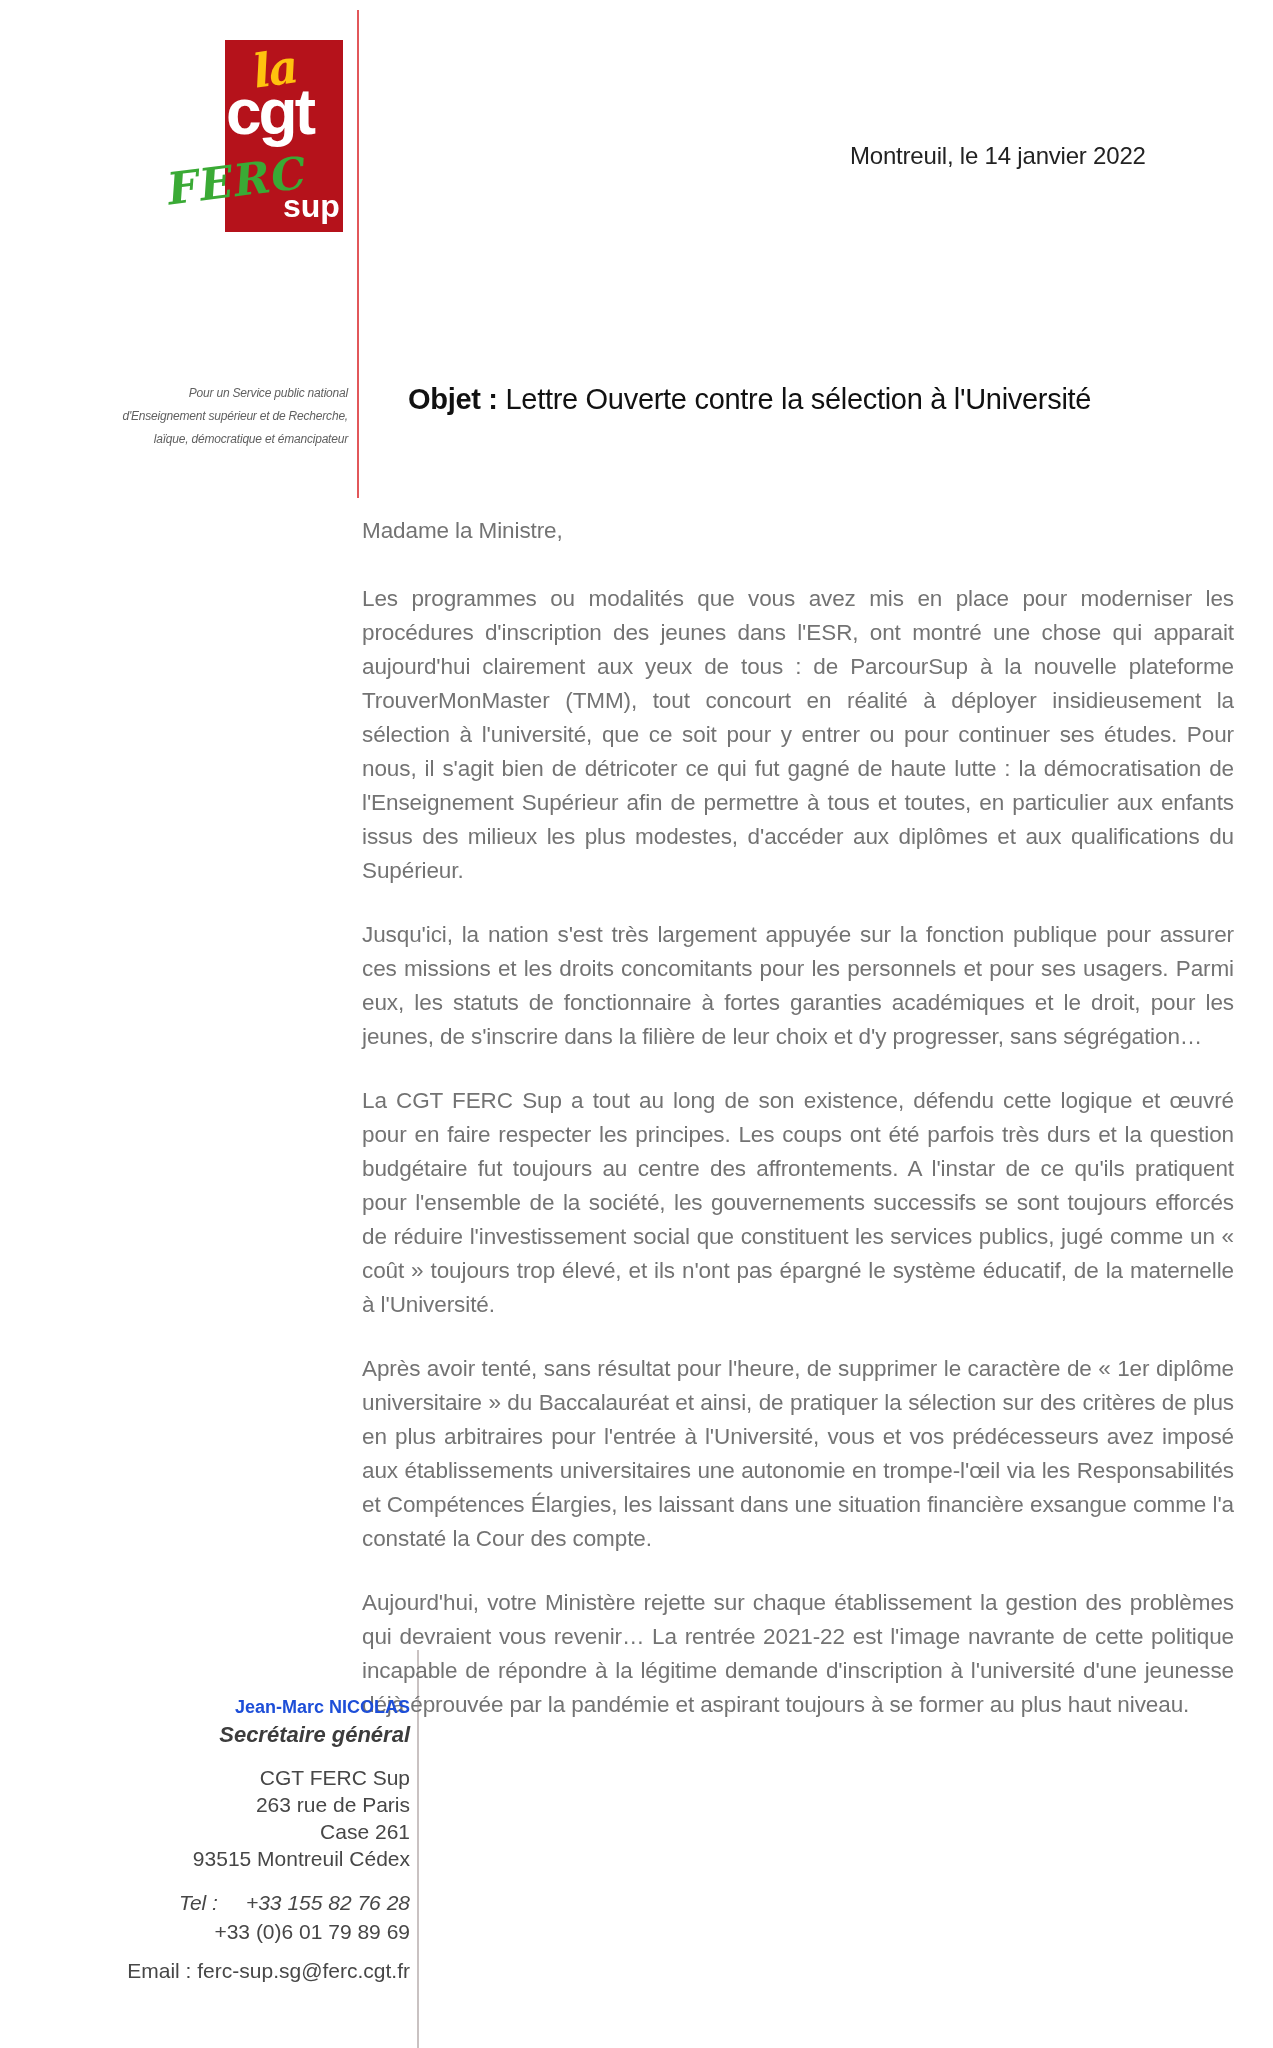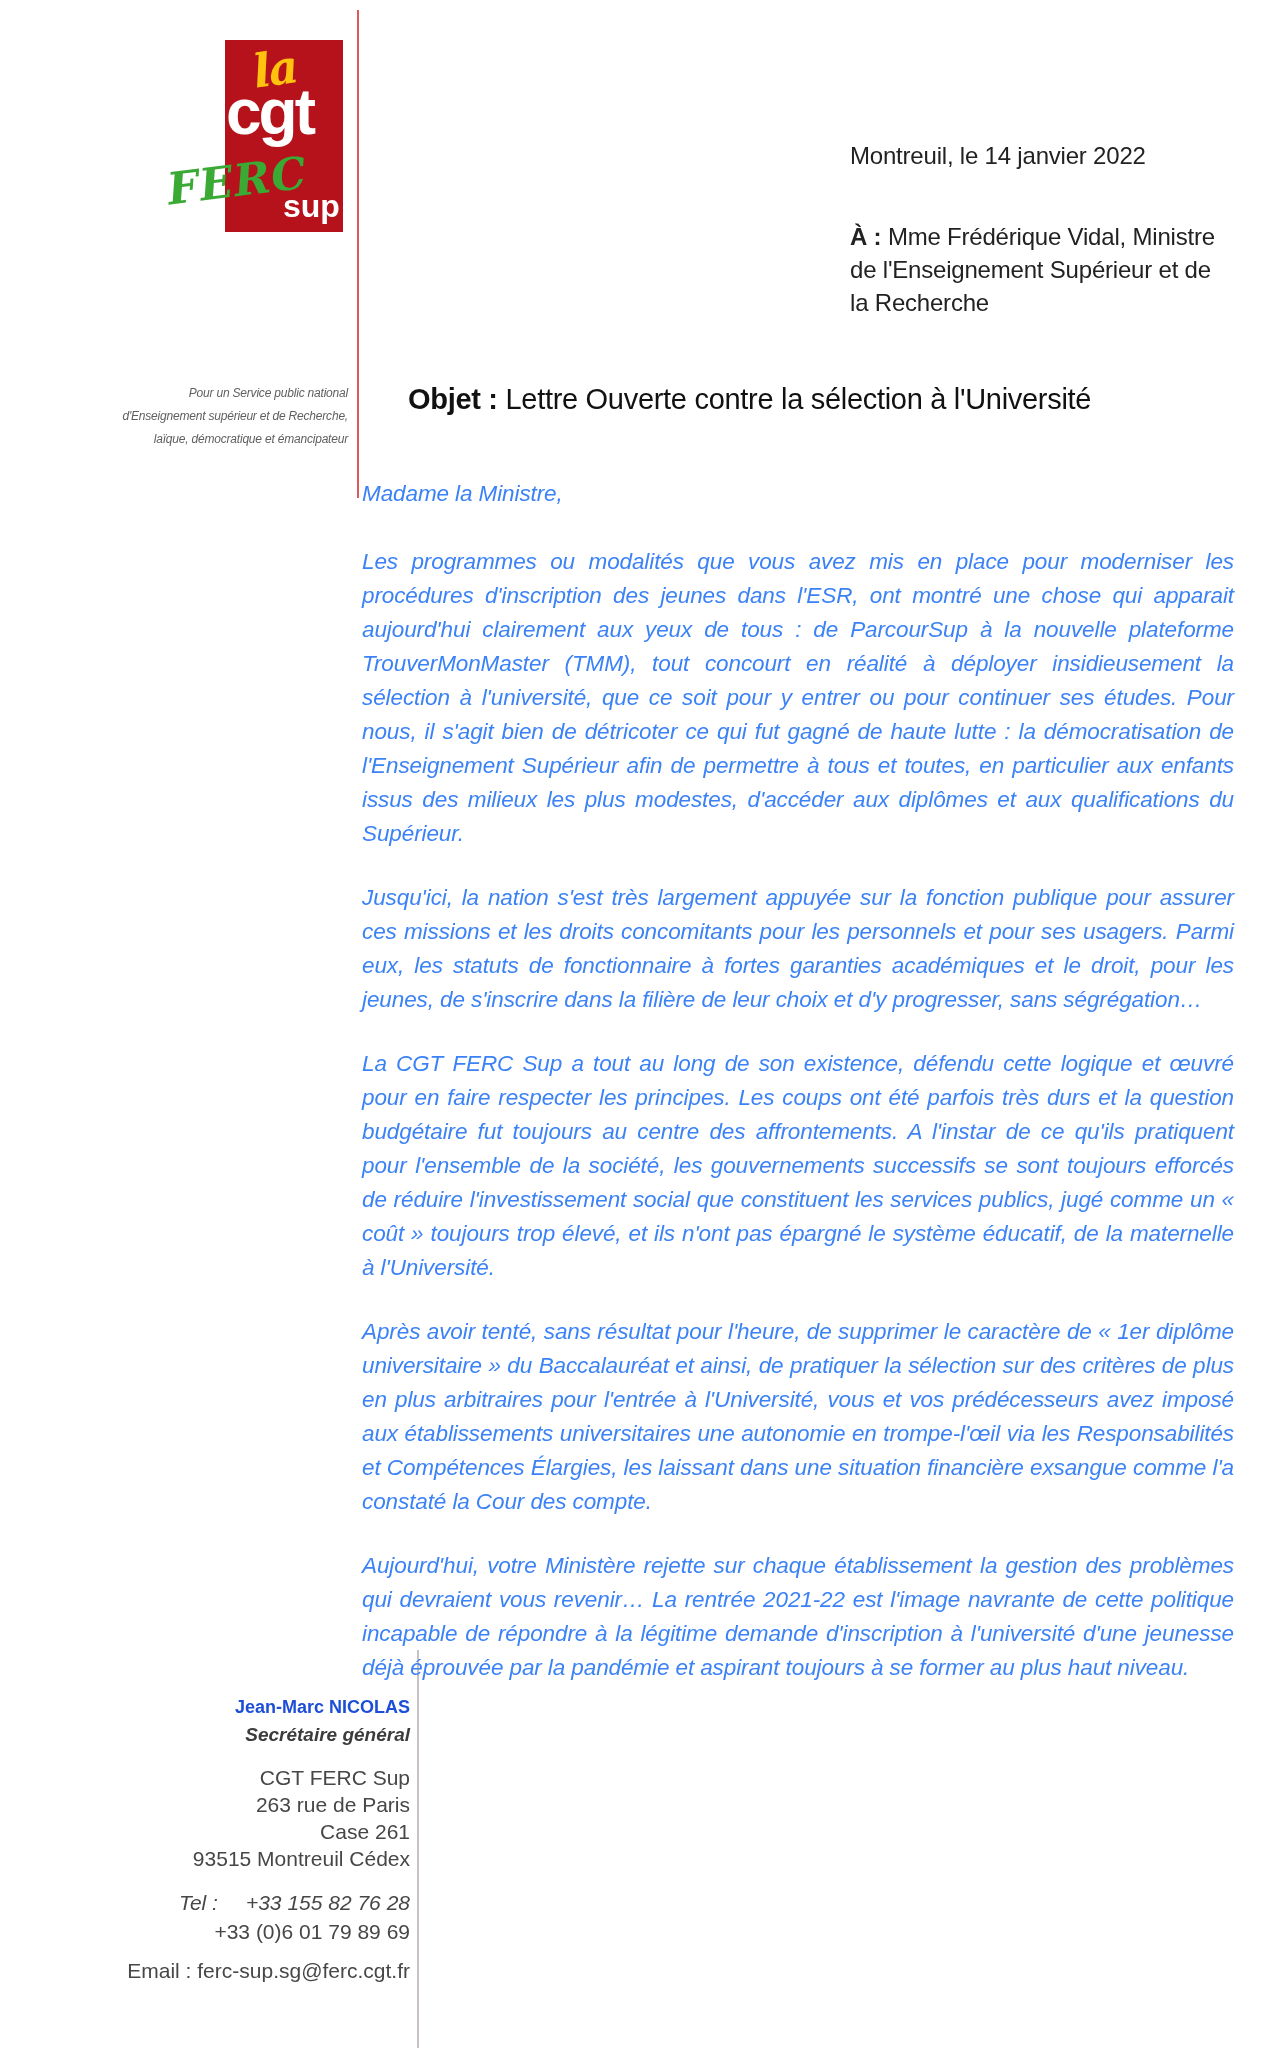--- a/index.html
+++ b/index.html
@@ -91,41 +91,40 @@
   }
   .subject{
     position:absolute; left:408px; top:383px;
     width:760px;
     font-size:29px; color:#111;
     letter-spacing:-0.3px;
   }
 
   
   .letter-body{
-    position:absolute; left:362px; top:477px;
+    position:absolute; left:362px; top:514px;
     width:872px;
     font-size:22.5px; line-height:34px;
     text-align:justify;
-    color:#3b82f6;
+    color:#737373;
     letter-spacing:-0.1px;
-    font-style:italic;
   }
   .letter-body p{margin:0 0 30px 0;}
   .letter-body p.salutation{margin-bottom:34px; text-align:left;}
 
   
   .footer-block{
     position:absolute; left:88px; top:1694px;
     width:322px;
     text-align:right;
     color:#474747;
     font-size:21px;
   }
   .footer-name{font-weight:bold; color:#1d4ed8; font-size:18px; line-height:27px;}
-  .footer-role{font-weight:bold; font-style:italic; color:#3c3c3c; font-size:19px; line-height:27px; margin-bottom:16px;}
+  .footer-role{font-weight:bold; font-style:italic; color:#3c3c3c; font-size:22px; line-height:27px; margin-bottom:16px;}
   .footer-addr{line-height:27px;}
   .footer-tel{margin-top:16px; line-height:29px;font-style:italic;}
   .footer-tel .tel-label{margin-right:28px;}
   .footer-email{margin-top:10px; line-height:29px;}
 </style>
 </head>
 <body>
 
 <div class="page">
 
@@ -141,24 +140,20 @@
     <div>Pour un Service public national</div>
     <div>d'Enseignement supérieur et de Recherche,</div>
     <div>laïque, démocratique et émancipateur</div>
   </div>
 
   <div class="red-rule"></div>
   <div class="footer-rule"></div>
 
   <div class="dateline">Montreuil, le 14 janvier 2022</div>
 
-  <div class="recipient">
-    <span class="b">À :</span>
-    <span>Mme Frédérique Vidal, Ministre de l'Enseignement Supérieur et de la Recherche</span>
-  </div>
 
   <div class="subject">
     <span class="b">Objet :</span>
     <span>Lettre Ouverte contre la sélection à l'Université</span>
   </div>
 
   <div class="letter-body">
     <p class="salutation">Madame la Ministre,</p>
     <p>Les programmes ou modalités que vous avez mis en place pour moderniser les procédures d'inscription des jeunes dans l'ESR, ont montré une chose qui apparait aujourd'hui clairement aux yeux de tous : de ParcourSup à la nouvelle plateforme TrouverMonMaster (TMM), tout concourt en réalité à déployer insidieusement la sélection à l'université, que ce soit pour y entrer ou pour continuer ses études. Pour nous, il s'agit bien de détricoter ce qui fut gagné de haute lutte : la démocratisation de l'Enseignement Supérieur afin de permettre à tous et toutes, en particulier aux enfants issus des milieux les plus modestes, d'accéder aux diplômes et aux qualifications du Supérieur.</p>
     <p>Jusqu'ici, la nation s'est très largement appuyée sur la fonction publique pour assurer ces missions et les droits concomitants pour les personnels et pour ses usagers. Parmi eux, les statuts de fonctionnaire à fortes garanties académiques et le droit, pour les jeunes, de s'inscrire dans la filière de leur choix et d'y progresser, sans ségrégation…</p>

